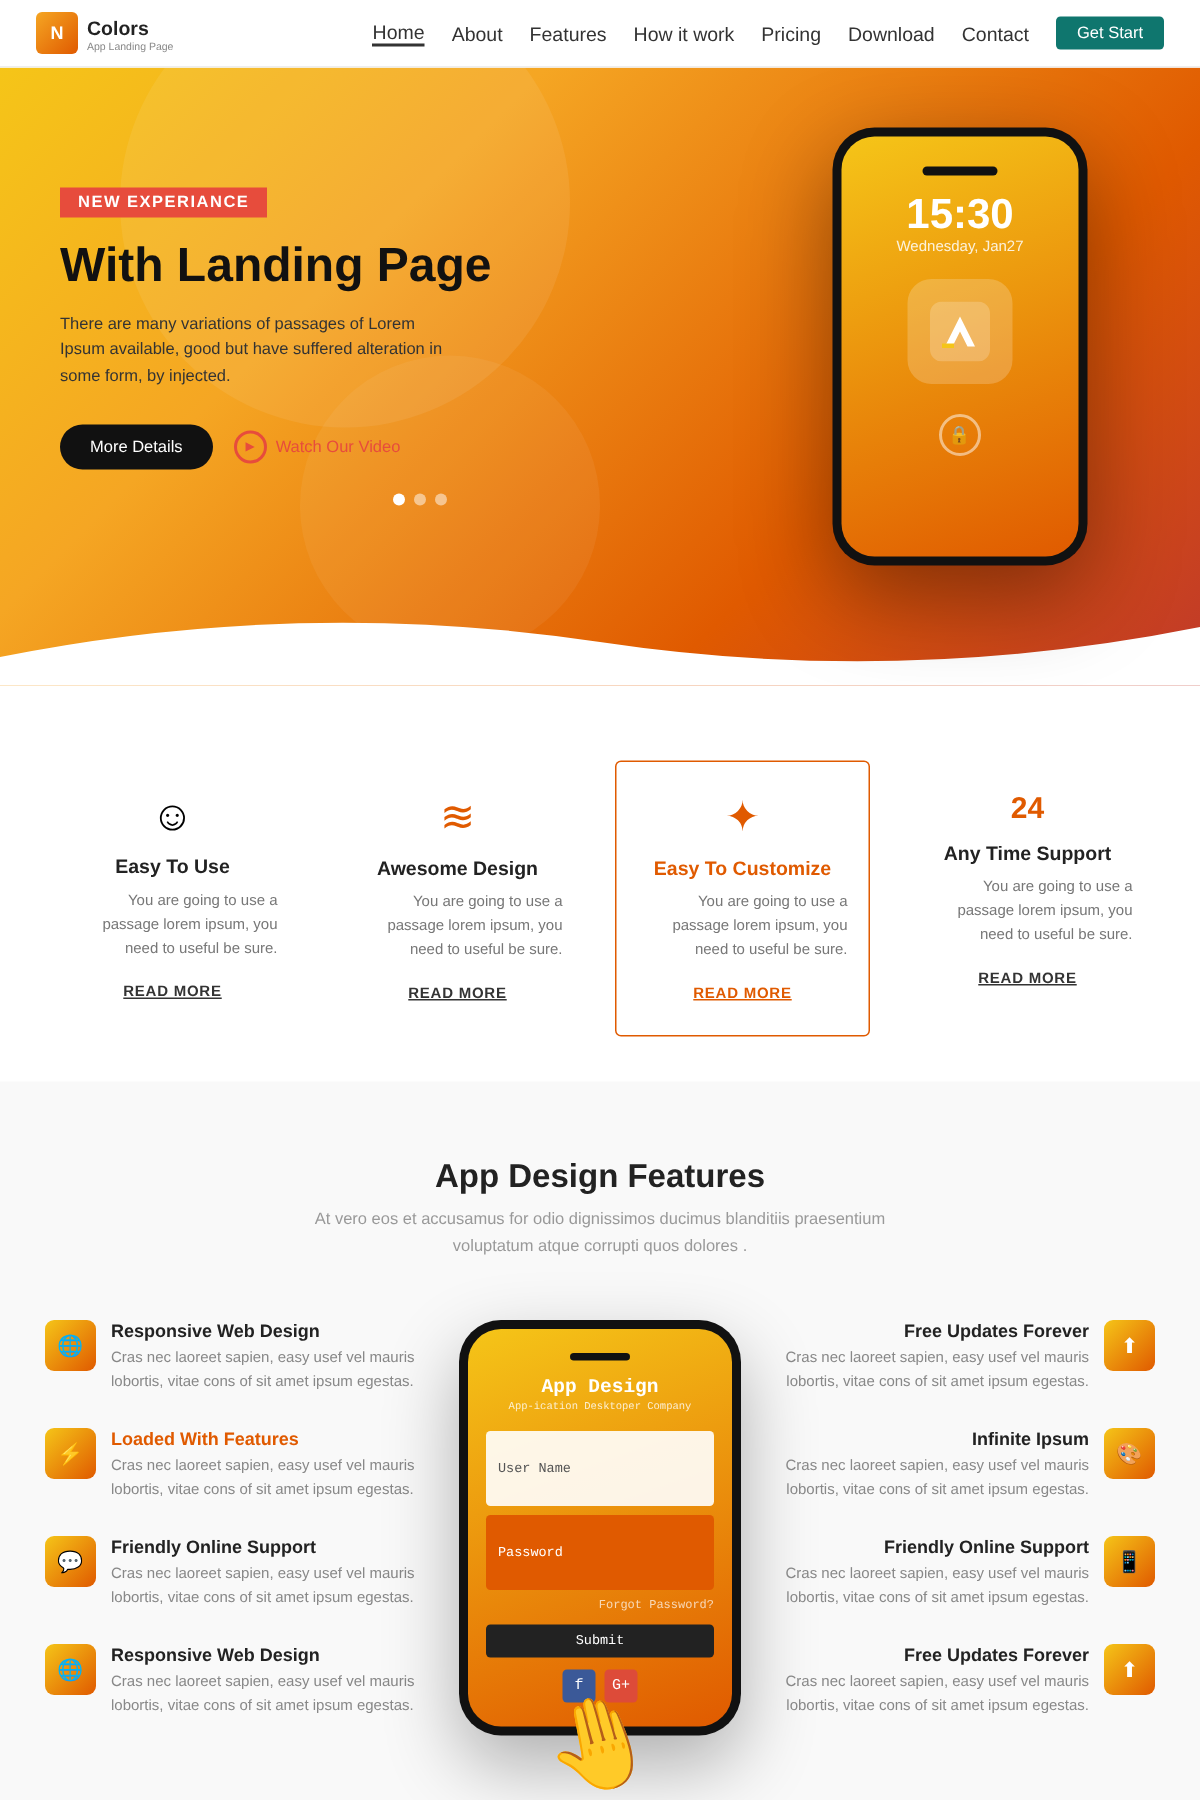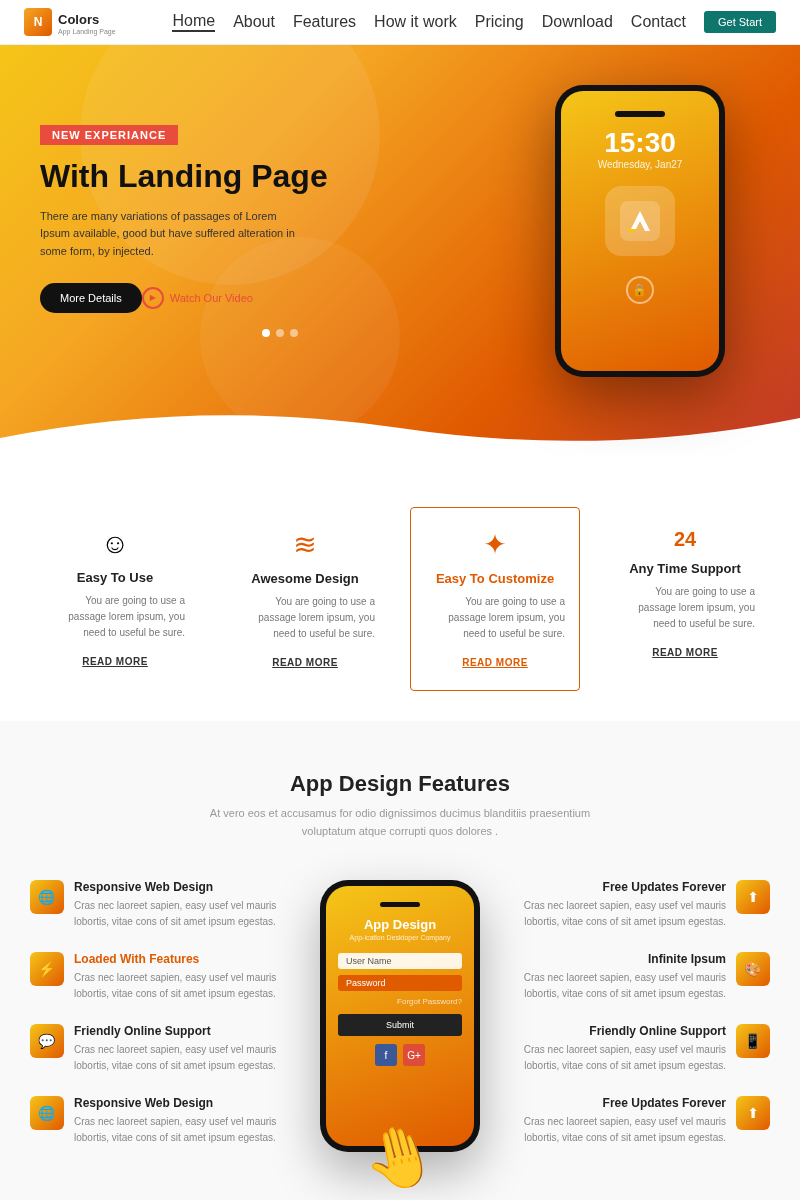--- a/index.html
+++ b/index.html
@@ -8,39 +8,39 @@
     
     nav {
       display: flex; align-items: center; justify-content: space-between;
       padding: 8px 24px; background: #fff; border-bottom: 1px solid #eee;
       position: relative; z-index: 10;
     }
     .nav-logo { display: flex; align-items: center; gap: 6px; }
     .logo-icon { width: 28px; height: 28px; background: linear-gradient(135deg,#f5a623,#e05a00); border-radius: 4px; display: flex; align-items: center; justify-content: center; color:#fff; font-size:12px; font-weight:bold; }
     .logo-sub { font-size: 7px; color: #888; display: block; }
     .nav-links { display: flex; gap: 18px; align-items: center; }
-    .nav-links a { font-size: 16px; color: #333; text-decoration: none; }
+    .nav-links a { font-size: 13px; color: #333; text-decoration: none; }
     .nav-links a.active { color: #333; border-bottom: 2px solid #333; }
     .btn-getstart { background: #0f766e; color: #fff; padding: 5px 14px; border-radius: 3px; font-size: 11px; cursor: pointer; border: none; }
 
     
     .hero {
       background: linear-gradient(135deg, #f5c518 0%, #f5a623 30%, #e05a00 70%, #c0392b 100%);
       position: relative; overflow: hidden; padding: 40px 40px 80px 40px;
       min-height: 400px; display: flex; align-items: center;
     }
     .hero-left { flex: 1; z-index: 2; }
     .hero-badge {
       background: #e74c3c; color: #fff; display: inline-block;
       padding: 4px 12px; font-size: 11px; font-weight: 600; margin-bottom: 12px;
       letter-spacing: 1px;
     }
     .hero-title { font-size: 32px; font-weight: 800; color: #111; line-height: 1.2; margin-bottom: 12px; }
     .hero-desc { font-size: 11px; color: #333; max-width: 260px; line-height: 1.6; margin-bottom: 22px; }
-    .hero-btns { display: flex; align-items: center; }
+    .hero-btns { display: flex; gap: 14px; align-items: center; }
     .btn-dark { background: #111; color: #fff; padding: 9px 20px; border-radius: 25px; font-size: 11px; cursor: pointer; border: none; }
     .btn-video { display: flex; align-items: center; gap: 6px; font-size: 11px; color: #e74c3c; cursor: pointer; background: none; border: none; }
     .play-circle { width: 22px; height: 22px; border-radius: 50%; border: 2px solid #e74c3c; display: flex; align-items: center; justify-content: center; font-size: 8px; color: #e74c3c; }
     .hero-right { flex: 0 0 240px; display: flex; justify-content: center; align-items: flex-end; z-index: 2; }
     .phone-mockup {
       width: 170px; background: #111; border-radius: 28px; padding: 6px;
       box-shadow: 0 20px 60px rgba(0,0,0,0.4); position: relative;
     }
     .phone-screen {
       background: linear-gradient(160deg, #f5c518, #e05a00);
@@ -84,26 +84,26 @@
     .section-sub { text-align: center; font-size: 11px; color: #999; line-height: 1.6; max-width: 420px; margin: 0 auto 40px; }
     .app-features-grid { display: grid; grid-template-columns: 1fr 200px 1fr; gap: 20px; align-items: start; }
     .features-col { display: flex; flex-direction: column; gap: 22px; }
     .feature-item { display: flex; gap: 10px; align-items: flex-start; }
     .feature-item-right { flex-direction: row-reverse; text-align: right; }
     .fi-icon { width: 34px; height: 34px; border-radius: 6px; background: linear-gradient(135deg,#f5c518,#e05a00); display: flex; align-items: center; justify-content: center; color: #fff; font-size: 14px; flex-shrink: 0; }
     .fi-text h4 { font-size: 12px; font-weight: 700; color: #222; margin-bottom: 4px; }
     .fi-text h4.orange { color: #e05a00; }
     .fi-text p { font-size: 10px; color: #888; line-height: 1.6; }
     .center-phone { display: flex; justify-content: center; }
-    .phone2 { width: 160px; background: #111; border-radius: 28px; padding: 6px; box-shadow: 0 20px 50px rgba(0,0,0,0.3); }
+    .phone2 { width: 188px; background: #111; border-radius: 28px; padding: 6px; box-shadow: 0 20px 50px rgba(0,0,0,0.3); font-family: Liberation Mono, monospace; }
     .phone2-screen { background: linear-gradient(160deg,#f5c518,#e05a00); border-radius: 22px; padding: 16px 12px; min-height: 260px; }
     .phone2-notch { width: 40px; height: 5px; background: #111; border-radius: 3px; margin: 0 auto 10px auto; }
     .phone2-title { color: #fff; font-size: 13px; font-weight: 800; text-align: center; margin-bottom: 2px; }
     .phone2-sub { color: rgba(255,255,255,0.8); font-size: 7px; text-align: center; margin-bottom: 12px; }
-    .phone2-field { background: rgba(255,255,255,0.9); border-radius: 3px; padding: 3px 8px; font-size: 9px; color: #555; margin-bottom: 6px; }
+    .phone2-field { background: rgba(255,255,255,0.9); border-radius: 3px; padding: 20px 8px; font-size: 9px; color: #555; margin-bottom: 6px; }
     .phone2-field.orange-field { background: #e05a00; color: #fff; }
     .phone2-btn { background: #222; color: #fff; border-radius: 3px; padding: 6px; font-size: 9px; text-align: center; margin-bottom: 8px; }
     .phone2-social { display: flex; gap: 6px; justify-content: center; }
     .social-btn { width: 22px; height: 22px; border-radius: 3px; display: flex; align-items: center; justify-content: center; font-size: 10px; color: #fff; }
     .fb { background: #3b5998; }
     .gp { background: #dd4b39; }
     .hand-area { margin-top: -30px; }
     .hand-emoji { font-size: 60px; display: block; text-align: center; transform: rotate(-15deg); }
   </style>
 </head>

